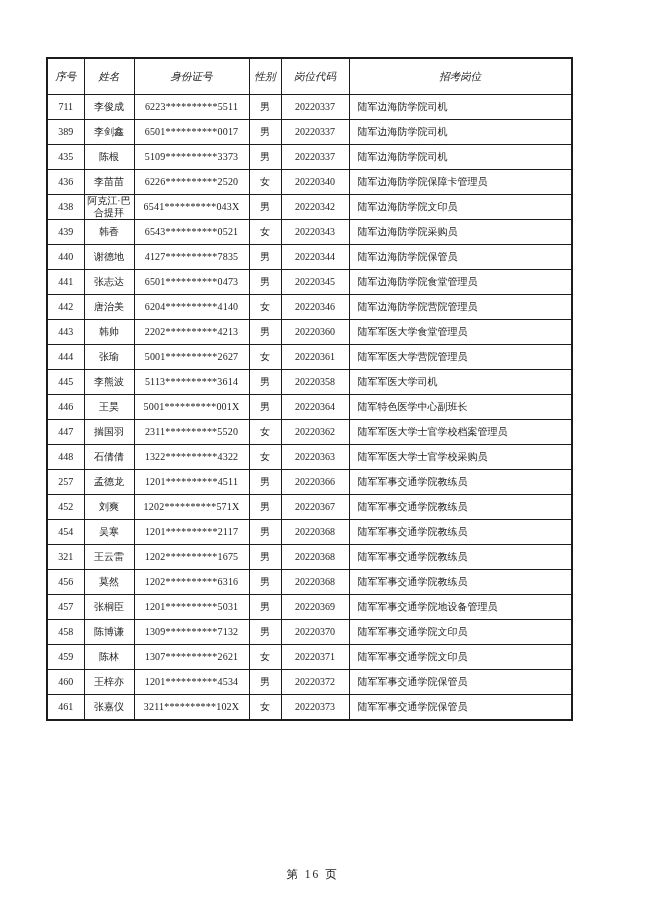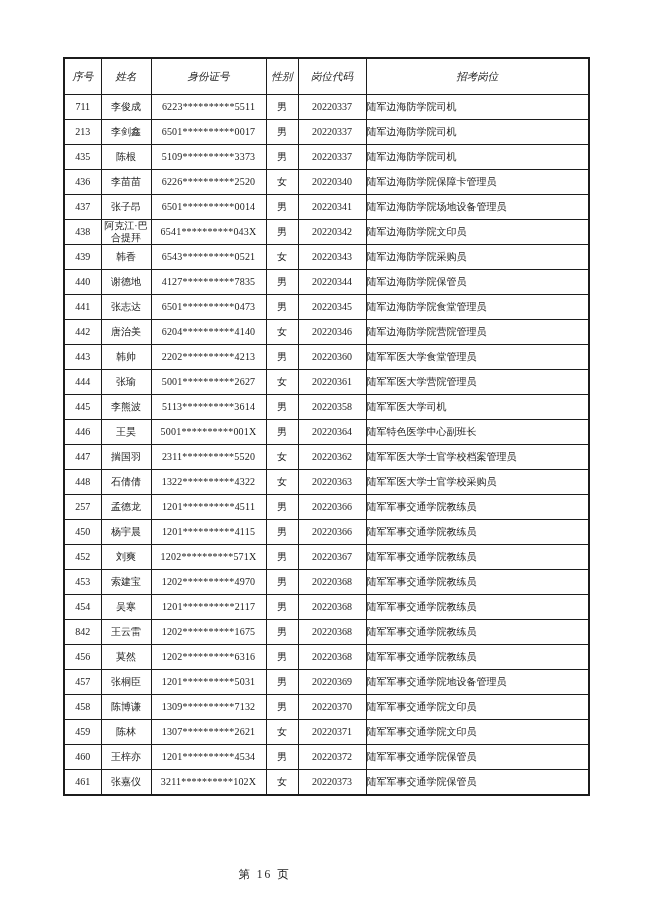--- a/index.html
+++ b/index.html
@@ -10,21 +10,21 @@
     width: 650px;
     height: 919px;
     background: #ffffff;
     position: relative;
     font-family: "Liberation Serif", serif;
     color: #1c1c1c;
     overflow: hidden;
   }
   table.doc-table {
     position: absolute;
-    left: 63px;
+    left: 46px;
     top: 57px;
     width: 525px;
     border-collapse: collapse;
     table-layout: fixed;
     border: 2px solid #1c1c1c;
   }
   .doc-table th, .doc-table td {
     border: 1px solid #1c1c1c;
     overflow: hidden;
   }
@@ -44,31 +44,32 @@
     padding: 0 1px;
     word-break: break-all;
   }
   .doc-table td.col-2 {
     letter-spacing: 0.2px;
     white-space: nowrap;
     margin-top: 16px;
   }
   .doc-table td.col-5 {
     text-align: left;
-    padding-left: 0;
+    padding-left: 8px;
     white-space: nowrap;
   }
   .page-footer {
     position: absolute;
     top: 867px;
     left: 0;
     width: 529px;
     text-align: center;
     font-size: 11.5px;
     letter-spacing: 2px;
+    padding-left: 48px;
   }
 </style>
 </head>
 <body>
 
 <table class="doc-table">
   <colgroup>
     <col style="width:37px">
     <col style="width:50px">
     <col style="width:115px">
@@ -89,21 +90,21 @@
   <tbody>
       <tr>
         <td class="col-0">711</td>
         <td class="col-1">李俊成</td>
         <td class="col-2">6223**********5511</td>
         <td class="col-3">男</td>
         <td class="col-4">20220337</td>
         <td class="col-5">陆军边海防学院司机</td>
       </tr>
       <tr>
-        <td class="col-0">213</td>
+        <td class="col-0">389</td>
         <td class="col-1">李剑鑫</td>
         <td class="col-2">6501**********0017</td>
         <td class="col-3">男</td>
         <td class="col-4">20220337</td>
         <td class="col-5">陆军边海防学院司机</td>
       </tr>
       <tr>
         <td class="col-0">435</td>
         <td class="col-1">陈根</td>
         <td class="col-2">5109**********3373</td>
@@ -113,28 +114,20 @@
       </tr>
       <tr>
         <td class="col-0">436</td>
         <td class="col-1">李苗苗</td>
         <td class="col-2">6226**********2520</td>
         <td class="col-3">女</td>
         <td class="col-4">20220340</td>
         <td class="col-5">陆军边海防学院保障卡管理员</td>
       </tr>
       <tr>
-        <td class="col-0">437</td>
-        <td class="col-1">张子昂</td>
-        <td class="col-2">6501**********0014</td>
-        <td class="col-3">男</td>
-        <td class="col-4">20220341</td>
-        <td class="col-5">陆军边海防学院场地设备管理员</td>
-      </tr>
-      <tr>
         <td class="col-0">438</td>
         <td class="col-1">阿克江·巴合提拜</td>
         <td class="col-2">6541**********043X</td>
         <td class="col-3">男</td>
         <td class="col-4">20220342</td>
         <td class="col-5">陆军边海防学院文印员</td>
       </tr>
       <tr>
         <td class="col-0">439</td>
         <td class="col-1">韩香</td>
@@ -217,53 +210,37 @@
       </tr>
       <tr>
         <td class="col-0">257</td>
         <td class="col-1">孟德龙</td>
         <td class="col-2">1201**********4511</td>
         <td class="col-3">男</td>
         <td class="col-4">20220366</td>
         <td class="col-5">陆军军事交通学院教练员</td>
       </tr>
       <tr>
-        <td class="col-0">450</td>
-        <td class="col-1">杨宇晨</td>
-        <td class="col-2">1201**********4115</td>
-        <td class="col-3">男</td>
-        <td class="col-4">20220366</td>
-        <td class="col-5">陆军军事交通学院教练员</td>
-      </tr>
-      <tr>
         <td class="col-0">452</td>
         <td class="col-1">刘爽</td>
         <td class="col-2">1202**********571X</td>
         <td class="col-3">男</td>
         <td class="col-4">20220367</td>
         <td class="col-5">陆军军事交通学院教练员</td>
       </tr>
       <tr>
-        <td class="col-0">453</td>
-        <td class="col-1">索建宝</td>
-        <td class="col-2">1202**********4970</td>
-        <td class="col-3">男</td>
-        <td class="col-4">20220368</td>
-        <td class="col-5">陆军军事交通学院教练员</td>
-      </tr>
-      <tr>
         <td class="col-0">454</td>
         <td class="col-1">吴寒</td>
         <td class="col-2">1201**********2117</td>
         <td class="col-3">男</td>
         <td class="col-4">20220368</td>
         <td class="col-5">陆军军事交通学院教练员</td>
       </tr>
       <tr>
-        <td class="col-0">842</td>
+        <td class="col-0">321</td>
         <td class="col-1">王云雷</td>
         <td class="col-2">1202**********1675</td>
         <td class="col-3">男</td>
         <td class="col-4">20220368</td>
         <td class="col-5">陆军军事交通学院教练员</td>
       </tr>
       <tr>
         <td class="col-0">456</td>
         <td class="col-1">莫然</td>
         <td class="col-2">1202**********6316</td>

